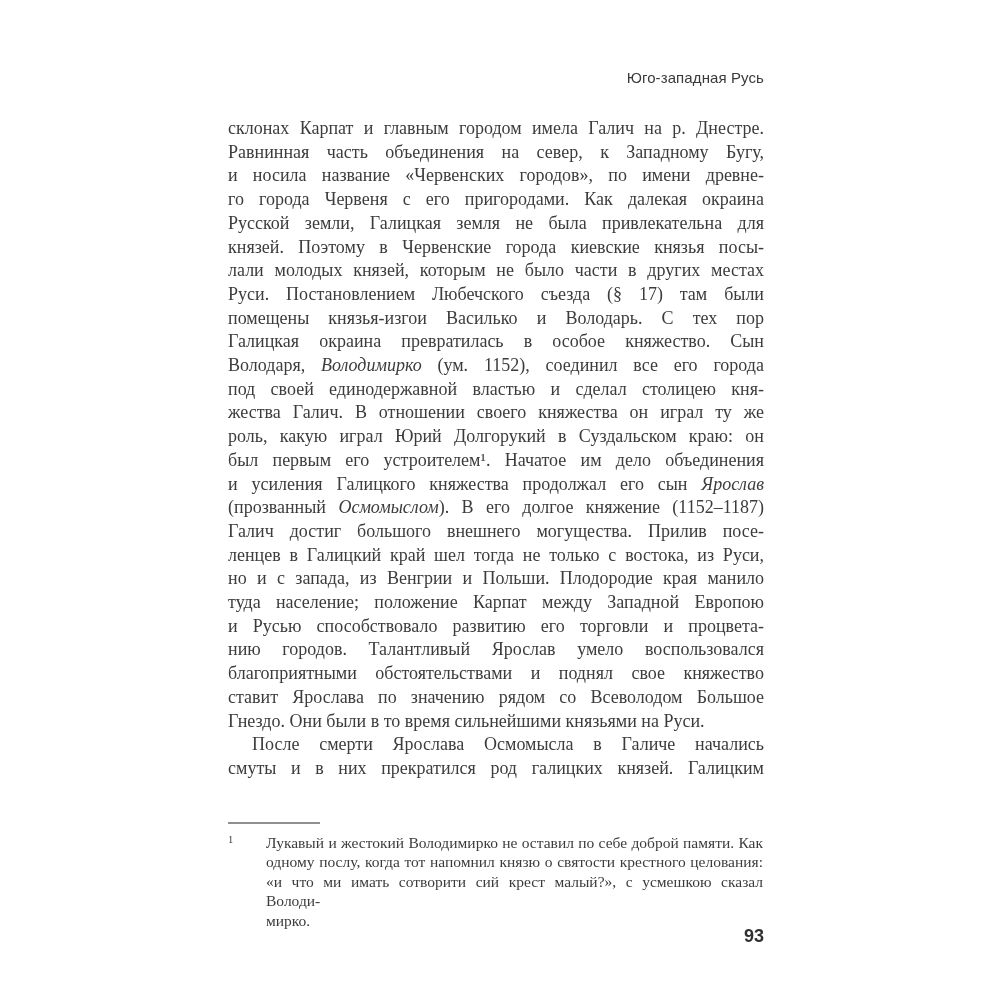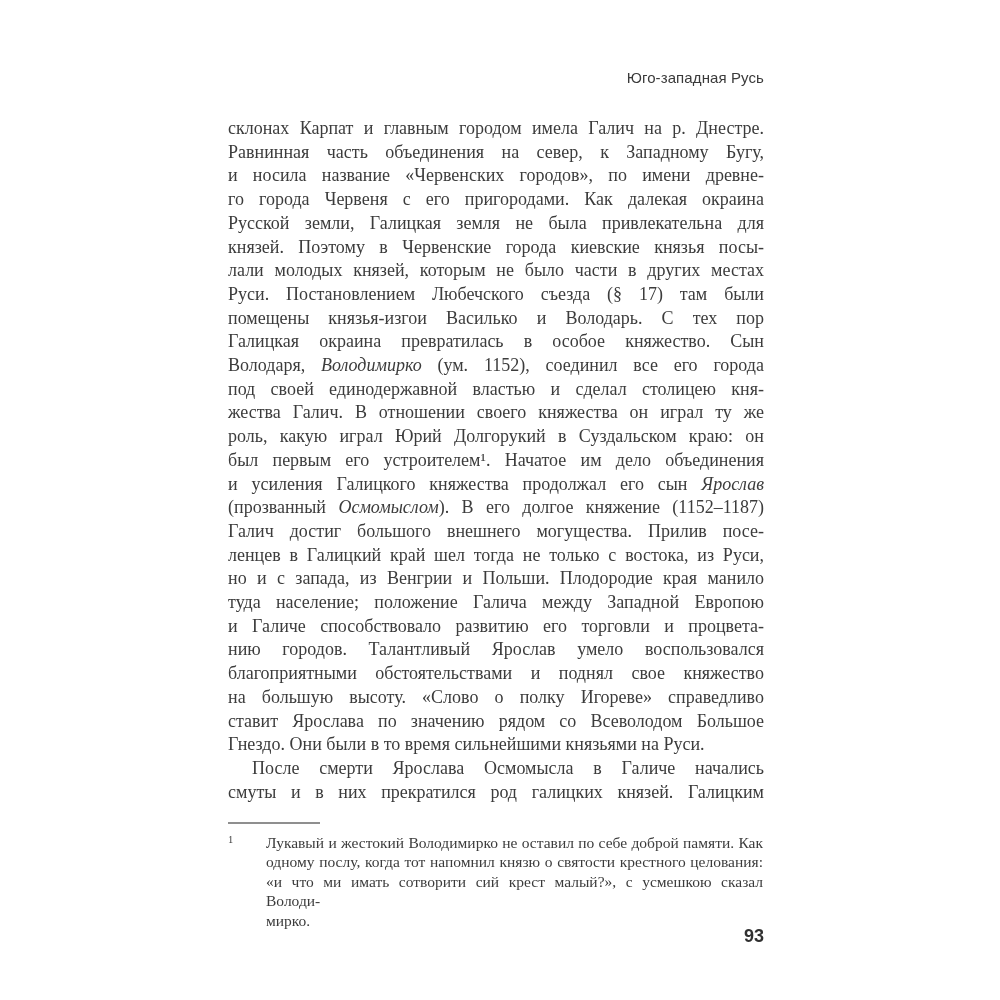--- a/index.html
+++ b/index.html
@@ -121,25 +121,24 @@
         <div class="line">Володаря, <span class="italic">Володимирко</span> (ум. 1152), соединил все его города</div>
         <div class="line">под своей единодержавной властью и сделал столицею кня-</div>
         <div class="line">жества Галич. В отношении своего княжества он играл ту же</div>
         <div class="line">роль, какую играл Юрий Долгорукий в Суздальском краю: он</div>
         <div class="line">был первым его устроителем¹. Начатое им дело объединения</div>
         <div class="line">и усиления Галицкого княжества продолжал его сын <span class="italic">Ярослав</span></div>
         <div class="line">(прозванный <span class="italic">Осмомыслом</span>). В его долгое княжение (1152–1187)</div>
         <div class="line">Галич достиг большого внешнего могущества. Прилив посе-</div>
         <div class="line">ленцев в Галицкий край шел тогда не только с востока, из Руси,</div>
         <div class="line">но и с запада, из Венгрии и Польши. Плодородие края манило</div>
-        <div class="line">туда население; положение Галича между Западной Европою</div>
-        <div class="line">и Галиче способствовало развитию его торговли и процвета-</div>
+        <div class="line">туда население; положение Карпат между Западной Европою</div>
+        <div class="line">и Русью способствовало развитию его торговли и процвета-</div>
         <div class="line">нию городов. Талантливый Ярослав умело воспользовался</div>
         <div class="line">благоприятными обстоятельствами и поднял свое княжество</div>
-        <div class="line">на большую высоту. «Слово о полку Игореве» справедливо</div>
         <div class="line">ставит Ярослава по значению рядом со Всеволодом Большое</div>
         <div class="line">Гнездо. Они были в то время сильнейшими князьями на Руси.</div>
       </div>
       <div class="para indent justify-last">
         <div class="line">После смерти Ярослава Осмомысла в Галиче начались</div>
         <div class="line">смуты и в них прекратился род галицких князей. Галицким</div>
       </div>
     </div>
 
   <div class="footnote-rule"></div>

